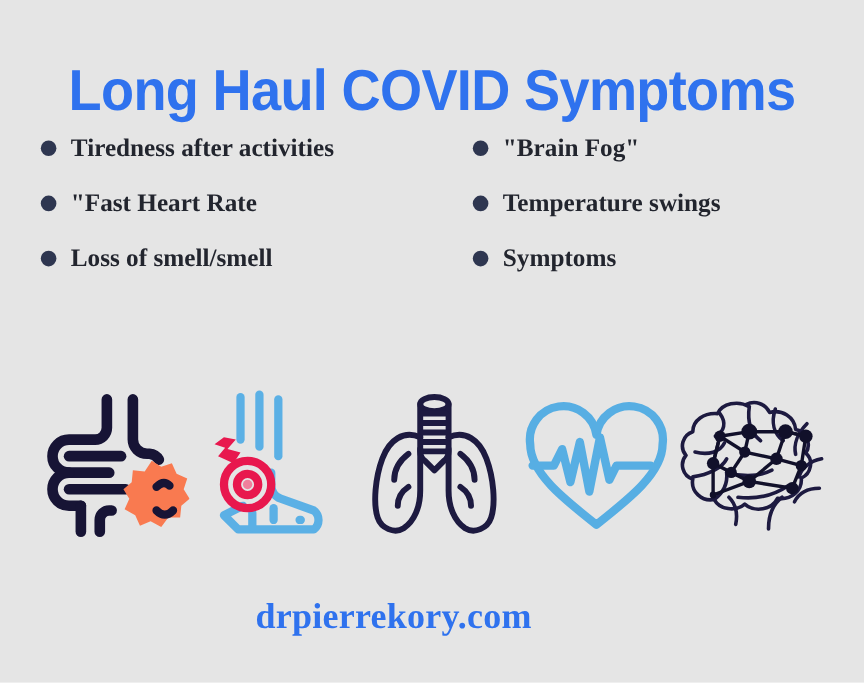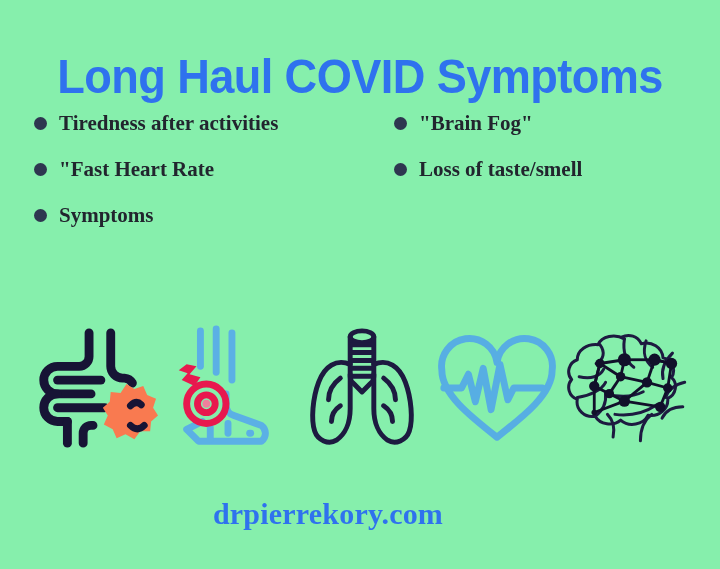--- a/index.html
+++ b/index.html
@@ -11,21 +11,21 @@
     width: 720px;
     height: 569px;
     overflow: hidden;
     font-family: "Liberation Serif", serif;
     -webkit-font-smoothing: antialiased;
   }
   .infographic {
     position: relative;
     width: 720px;
     height: 569px;
-    background: #86efac;
+    background: #e5e5e5;
     box-sizing: border-box;
   }
 
   
   .title {
     position: absolute;
     left: 0;
     top: 16px;
     width: 720px;
     text-align: center;
@@ -125,24 +125,28 @@
     <div class="symptom">
       <span class="bullet"></span>
       <span class="symptom-label">"Brain Fog"</span>
     </div>
 
     <div class="symptom">
       <span class="bullet"></span>
       <span class="symptom-label">"Fast Heart Rate</span>
     </div>
 
-
-    <div class="symptom">
-      <span class="bullet"></span>
-      <span class="symptom-label">Loss of taste/smell</span>
+    <div class="symptom">
+      <span class="bullet"></span>
+      <span class="symptom-label">Temperature swings</span>
+    </div>
+
+    <div class="symptom">
+      <span class="bullet"></span>
+      <span class="symptom-label">Loss of smell/smell</span>
     </div>
     <div class="symptom">
       <span class="bullet"></span>
       <span class="symptom-label">Symptoms</span>
     </div>
 
   </div>
 
   <div class="icons">
 

